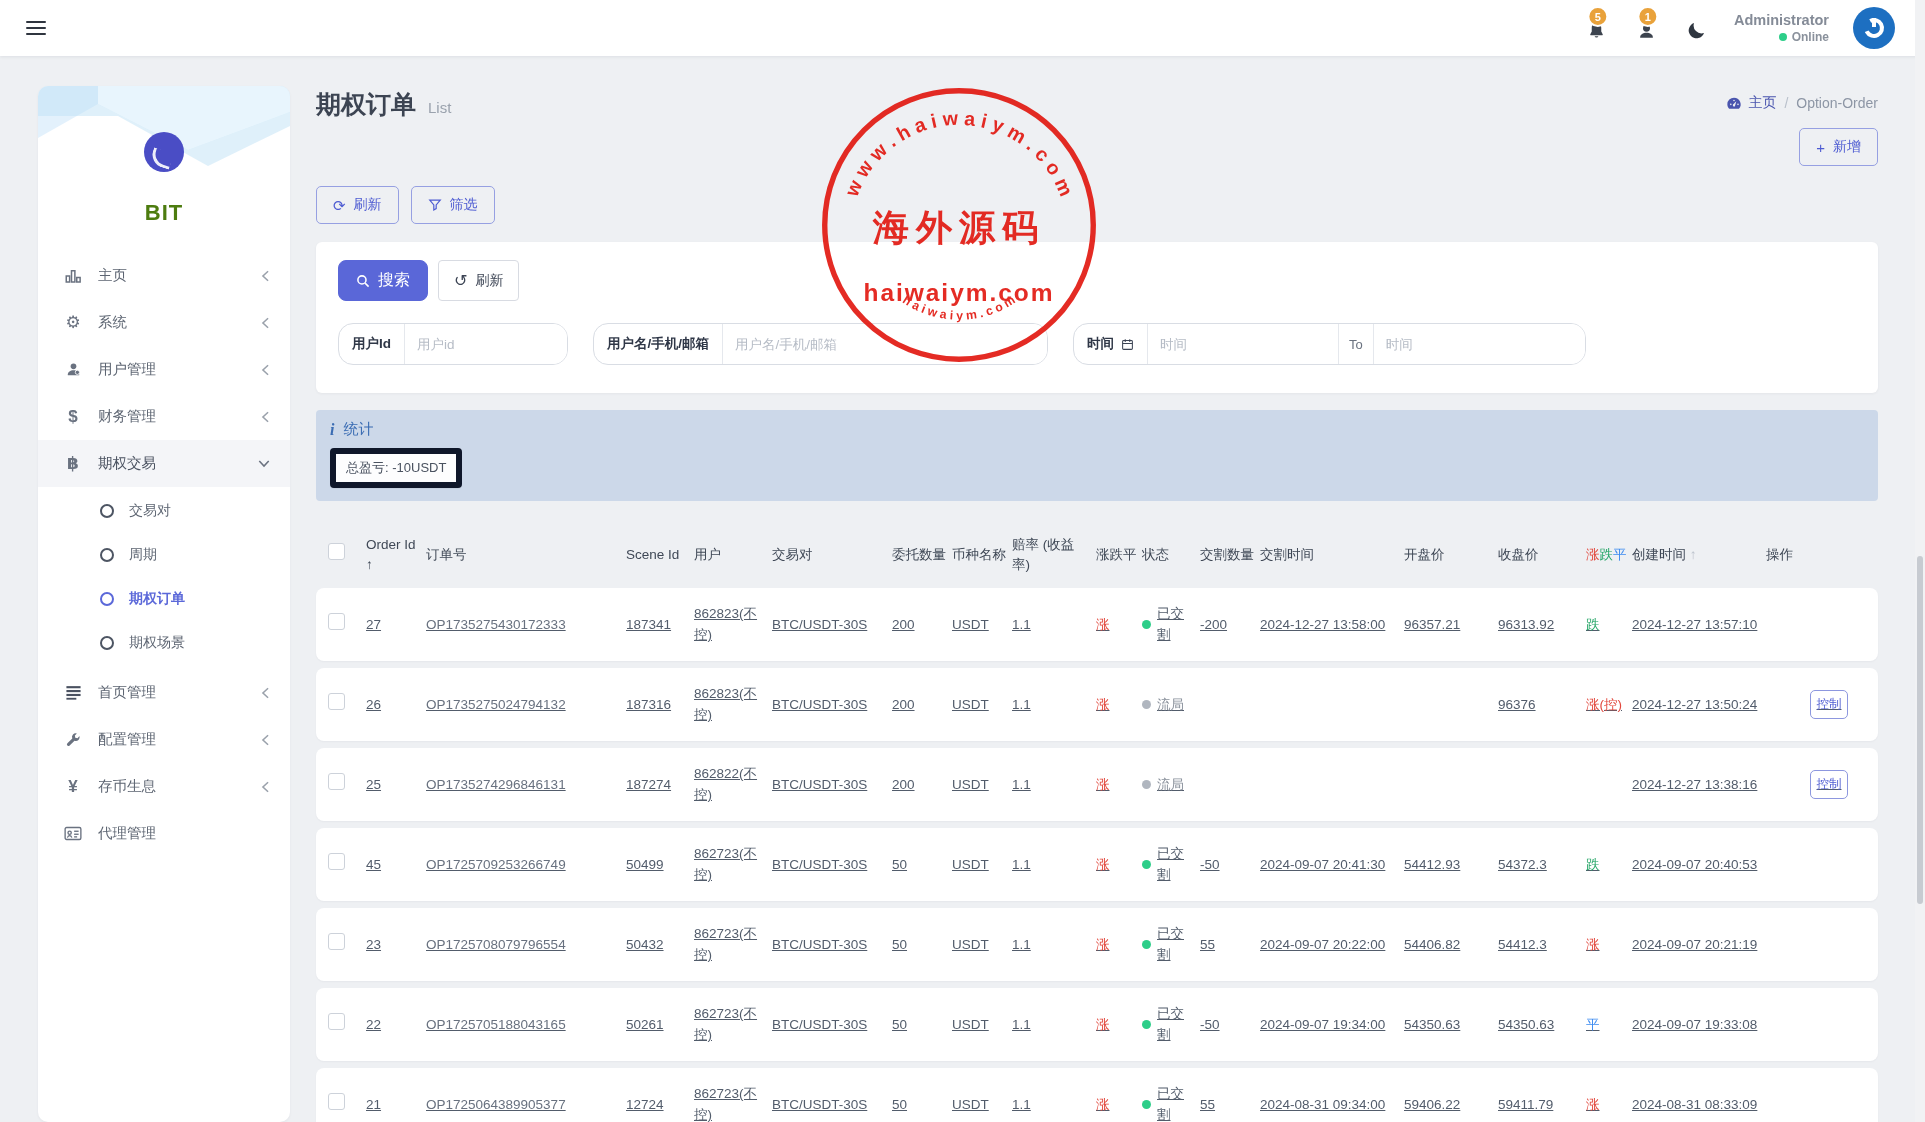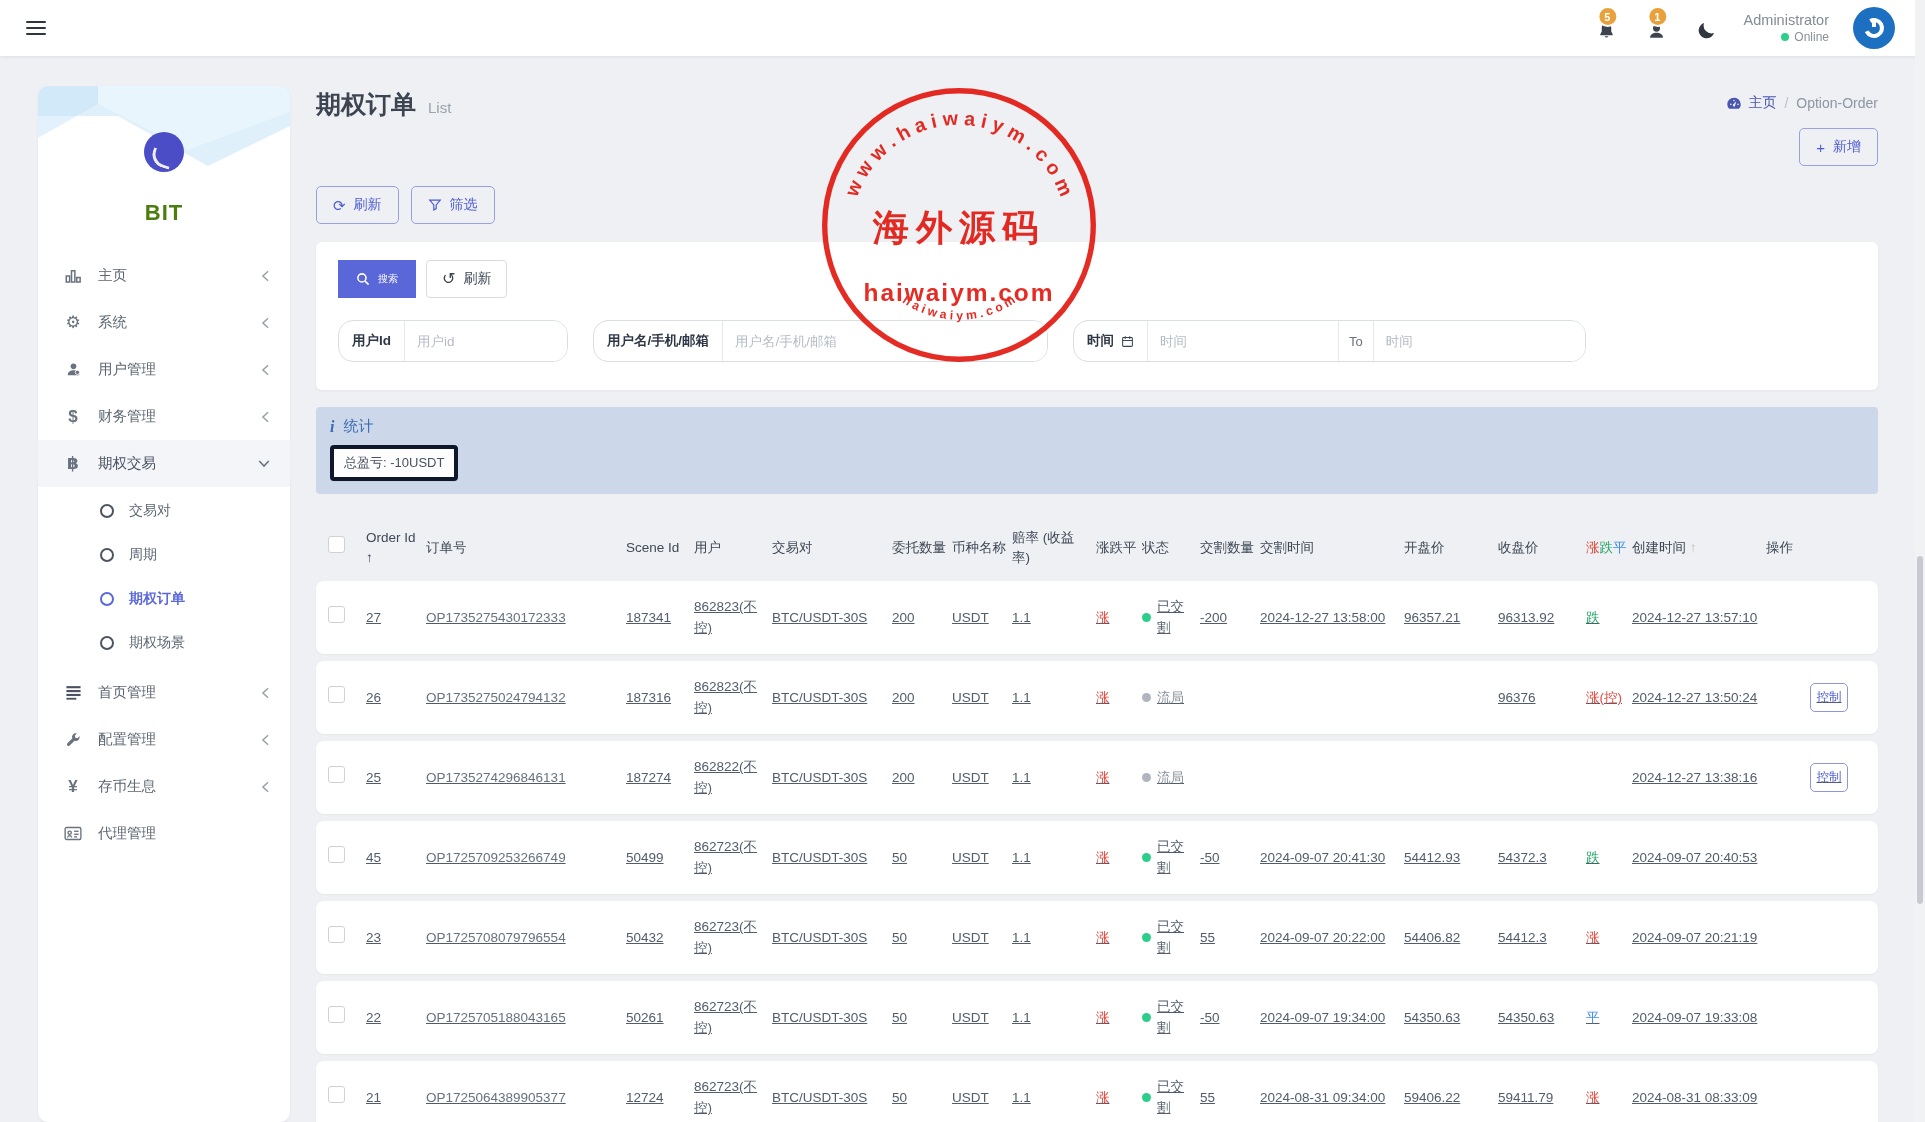--- a/index.html
+++ b/index.html
@@ -7,21 +7,21 @@
   body { background:#eef0f3; font-family:"Liberation Sans","DejaVu Sans",sans-serif; color:#4a5260; position:relative; }
 
   
   .navbar { height:56px; background:#fff; display:flex; align-items:center; padding:0 30px 0 26px; box-shadow:0 1px 3px rgba(30,40,60,.08); position:relative; z-index:6; }
   .hamburger { width:20px; cursor:pointer; }
   .hamburger span { display:block; height:2.6px; background:#2f353f; border-radius:1px; margin:3.4px 0; }
   .nav-right { margin-left:auto; display:flex; align-items:center; gap:24px; }
   .nav-ico { position:relative; width:26px; height:26px; display:flex; align-items:flex-end; justify-content:center; cursor:pointer; }
   .nav-ico svg { display:block; }
   .badge { position:absolute; top:-9px; left:50%; transform:translateX(-46%); min-width:21px; height:21px; background:#e9a23b; color:#fff; font-size:11px; font-weight:bold; border-radius:50%; border:2.5px solid #fff; display:flex; align-items:center; justify-content:center; }
-  .user-block { text-align:center; line-height:1.25; }
+  .user-block { text-align:center; line-height:1.25;font-weight:bold; }
   .user-name { font-size:14.5px; color:#848b97; }
   .user-status { font-size:12px; color:#8a919c; display:flex; align-items:center; justify-content:flex-end; gap:5px; }
   .user-status .dot { width:8px; height:8px; border-radius:50%; background:#2dce89; }
   .avatar { width:42px; height:42px; border-radius:50%; background:#1d6fc1; display:flex; align-items:center; justify-content:center; cursor:pointer; }
 
   
   .layout { display:flex; gap:26px; padding:30px 47px 0 38px; align-items:flex-start; }
 
   
   .sidebar { width:252px; height:1036px; background:#fff; border-radius:10px; overflow:hidden; flex:none; box-shadow:0 1px 3px rgba(30,40,60,.05); }
@@ -54,37 +54,37 @@
   .bc-cur { color:#8d96a5; }
 
   .toolbar { display:flex; gap:12px; margin-top:20px; }
   .btn-outline { display:flex; align-items:center; gap:8px; border:1px solid #96a0e2; color:#4d5bd2; background:transparent; border-radius:5px; padding:9px 16px; font-size:14px; cursor:pointer; font-family:inherit; }
   .btn-outline .g { font-size:15px; line-height:1; }
   .toolbar-add { margin-left:auto; }
   .head-right { display:flex; flex-direction:column; align-items:flex-end; gap:16px; }
 
   .search-card { background:#fff; border-radius:6px; margin-top:18px; padding:18px 22px 28px; box-shadow:0 1px 3px rgba(30,40,60,.05); }
   .search-btns { display:flex; gap:10px; }
-  .btn-primary { display:flex; align-items:center; gap:8px; background:#5a67d8; border:1px solid #5a67d8; color:#fff; border-radius:0; padding:9px 17px; font-size:10px; cursor:pointer; font-family:inherit; }
+  .btn-primary { display:flex; align-items:center; gap:8px; background:#5a67d8; border:1px solid #5a67d8; color:#fff; border-radius:8px; padding:9px 17px; font-size:16px; cursor:pointer; font-family:inherit; }
   .btn-plain { display:flex; align-items:center; gap:8px; background:#fff; border:1px solid #d8dbe2; color:#3c4454; border-radius:4px; padding:9px 15px; font-size:14px; cursor:pointer; font-family:inherit; }
   .btn-plain .g { font-size:16px; line-height:1; }
   .filters { display:flex; gap:25px; margin-top:22px; }
   .input-group { display:flex; align-items:stretch; border:1px solid #d9dde4; border-radius:15px; background:#fff; height:42px; overflow:hidden; }
   .ig-label { display:flex; align-items:center; gap:7px; padding:0 13px; font-size:13.5px; font-weight:bold; color:#2f3747; border-right:1px solid #e5e8ed; white-space:nowrap; }
   .ig-input { border:none; outline:none; padding:0 12px; font-size:13.5px; color:#495260; font-family:inherit; min-width:0; }
   .ig-input::placeholder { color:#b6bcc6; }
   .ig-to { display:flex; align-items:center; padding:0 10px; font-size:13px; color:#6b7380; border-left:1px solid #e5e8ed; border-right:1px solid #e5e8ed; }
   .g1 { width:230px; } .g1 .ig-input { flex:1; }
   .g2 { width:455px; } .g2 .ig-input { flex:1; }
   .g3 { width:513px; } .g3 .ig-input { width:190px; } .g3 .ig-input:last-child { flex:1; }
 
   .stats-bar { background:#ccd8e9; border-radius:4px; margin-top:17px; padding:10px 14px 13px; }
   .stats-title { color:#3a6cb3; font-size:15px; display:flex; align-items:center; gap:9px; }
   .stats-title .i-ico { font-family:"Liberation Serif","DejaVu Serif",serif; font-style:italic; font-weight:bold; font-size:16px; }
-  .stats-badge { display:inline-block; margin-top:9px; background:#fdfdfe; border:4px solid #0f172a; border-radius:4px; padding:5px 10px; font-size:13px; color:#4a5260; box-shadow:0 1px 1px rgba(0,0,0,.05); }
+  .stats-badge { display:inline-block; margin-top:9px; background:#fdfdfe; border:6px solid #0f172a; border-radius:4px; padding:5px 10px; font-size:13px; color:#4a5260; box-shadow:0 1px 1px rgba(0,0,0,.05); }
 
   
   .table { margin-top:24px; }
   .thead, .trow { display:grid; grid-template-columns:34px 56px 196px 64px 74px 116px 56px 56px 80px 42px 54px 56px 140px 90px 84px 42px 130px 1fr; column-gap:4px; padding:0 12px; align-items:center; }
   .thead { font-size:13.5px; color:#3f4856; padding-top:10px; padding-bottom:14px; line-height:1.45; }
   .trow { background:#fff; border-radius:8px; min-height:73px; margin-bottom:7px; font-size:13.5px; color:#525c6b; line-height:1.5; box-shadow:0 1px 2px rgba(25,30,50,.04);text-decoration:underline; }
   .cell { min-width:0; }
   .c-muted { color:#68717f; }
   .checkbox { display:inline-block; width:17px; height:17px; border:1.5px solid #cdd2da; border-radius:3px; background:#fff; cursor:pointer; }
   .sort-dark { color:#3f4856; } .sort-light { color:#bcc2cc; }

